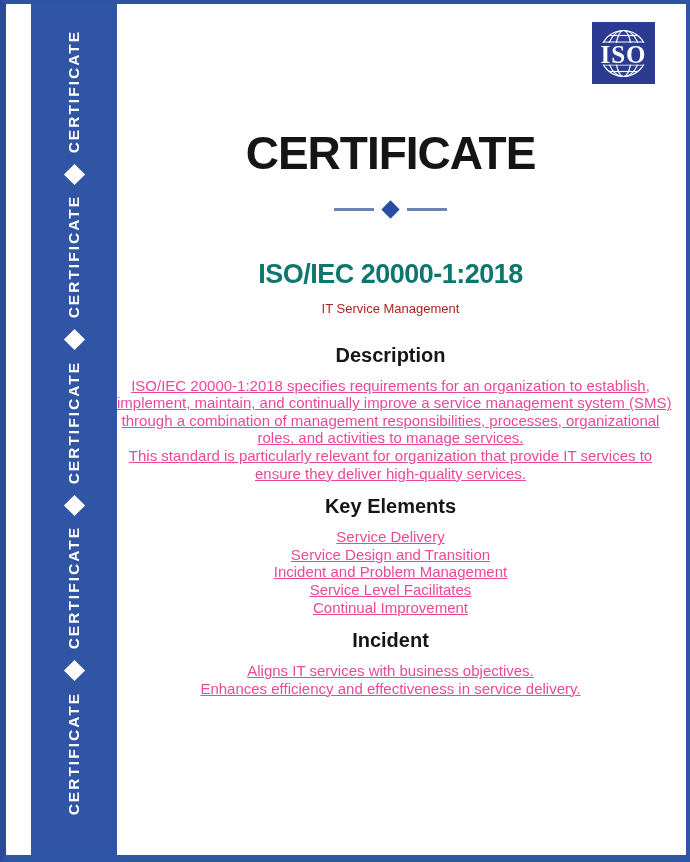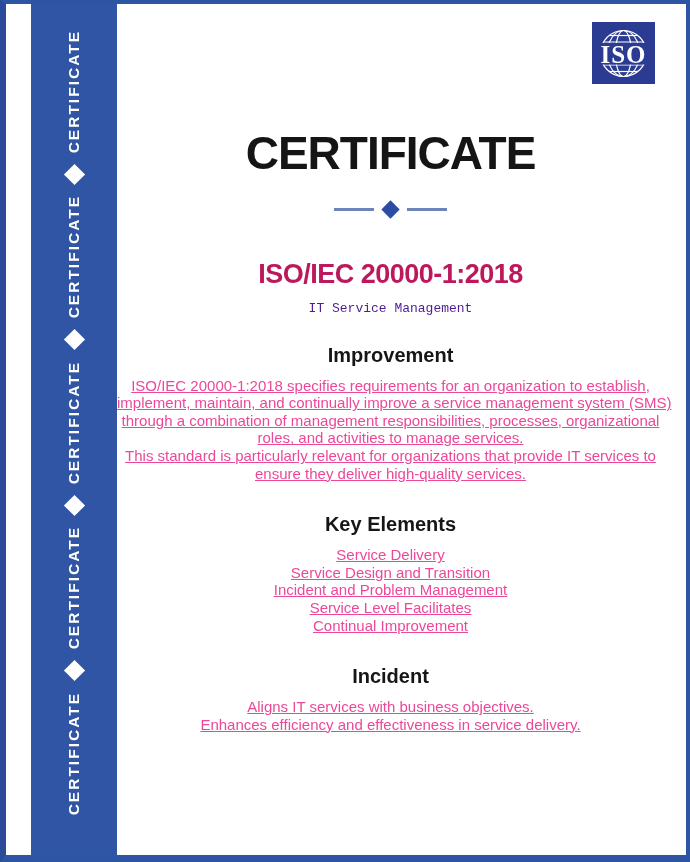--- a/index.html
+++ b/index.html
@@ -81,30 +81,29 @@
   .divider .diamond{
     width:13px;height:13px;
     background:#2a4ca3;
     transform:rotate(45deg);
   }
   .standard-code{
     margin:42px 0 0 0;
     font-size:27px;
     font-weight:800;
     letter-spacing:-0.5px;
-    color:#be185d;
+    color:#0f766e;
     line-height:1.1;
   }
   .standard-subtitle{
     margin-top:11px;
     font-size:13px;
-    color:#4c1d95;
-    font-family:Liberation Mono, monospace;
+    color:#b91c1c;
   }
-  .section{margin-top:30px;}
+  .section{margin-top:12px;}
   .section-heading{
     margin:0 0 10px 0;
     font-size:20px;
     font-weight:800;
     color:#161616;
     line-height:1.2;
   }
   .section-line{
     font-size:15px;
     line-height:17.6px;
@@ -155,26 +154,26 @@
       <span class="line" data-name="divider-line"></span>
       <span class="diamond" data-name="diamond-icon"></span>
       <span class="line" data-name="divider-line"></span>
     </div>
 
     <h2 class="standard-code" data-name="standard-code">ISO/IEC 20000-1:2018</h2>
     <div class="standard-subtitle" data-name="standard-subtitle">IT Service Management</div>
 
     <div data-name="sections" id="sections">
         <section class="section" data-name="section-description">
-          <h3 class="section-heading" data-name="section-heading-description">Improvement</h3>
+          <h3 class="section-heading" data-name="section-heading-description">Description</h3>
           <div class="section-line" data-name="section-line">ISO/IEC 20000-1:2018 specifies requirements for an organization to establish,</div>
           <div class="section-line" data-name="section-line">implement, maintain, and continually improve a service management system (SMS)</div>
           <div class="section-line" data-name="section-line">through a combination of management responsibilities, processes, organizational</div>
           <div class="section-line" data-name="section-line">roles, and activities to manage services.</div>
-          <div class="section-line" data-name="section-line">This standard is particularly relevant for organizations that provide IT services to</div>
+          <div class="section-line" data-name="section-line">This standard is particularly relevant for organization that provide IT services to</div>
           <div class="section-line" data-name="section-line">ensure they deliver high-quality services.</div>
         </section>
         <section class="section" data-name="section-key-elements">
           <h3 class="section-heading" data-name="section-heading-key-elements">Key Elements</h3>
           <div class="section-line" data-name="section-line">Service Delivery</div>
           <div class="section-line" data-name="section-line">Service Design and Transition</div>
           <div class="section-line" data-name="section-line">Incident and Problem Management</div>
           <div class="section-line" data-name="section-line">Service Level Facilitates</div>
           <div class="section-line" data-name="section-line">Continual Improvement</div>
         </section>

